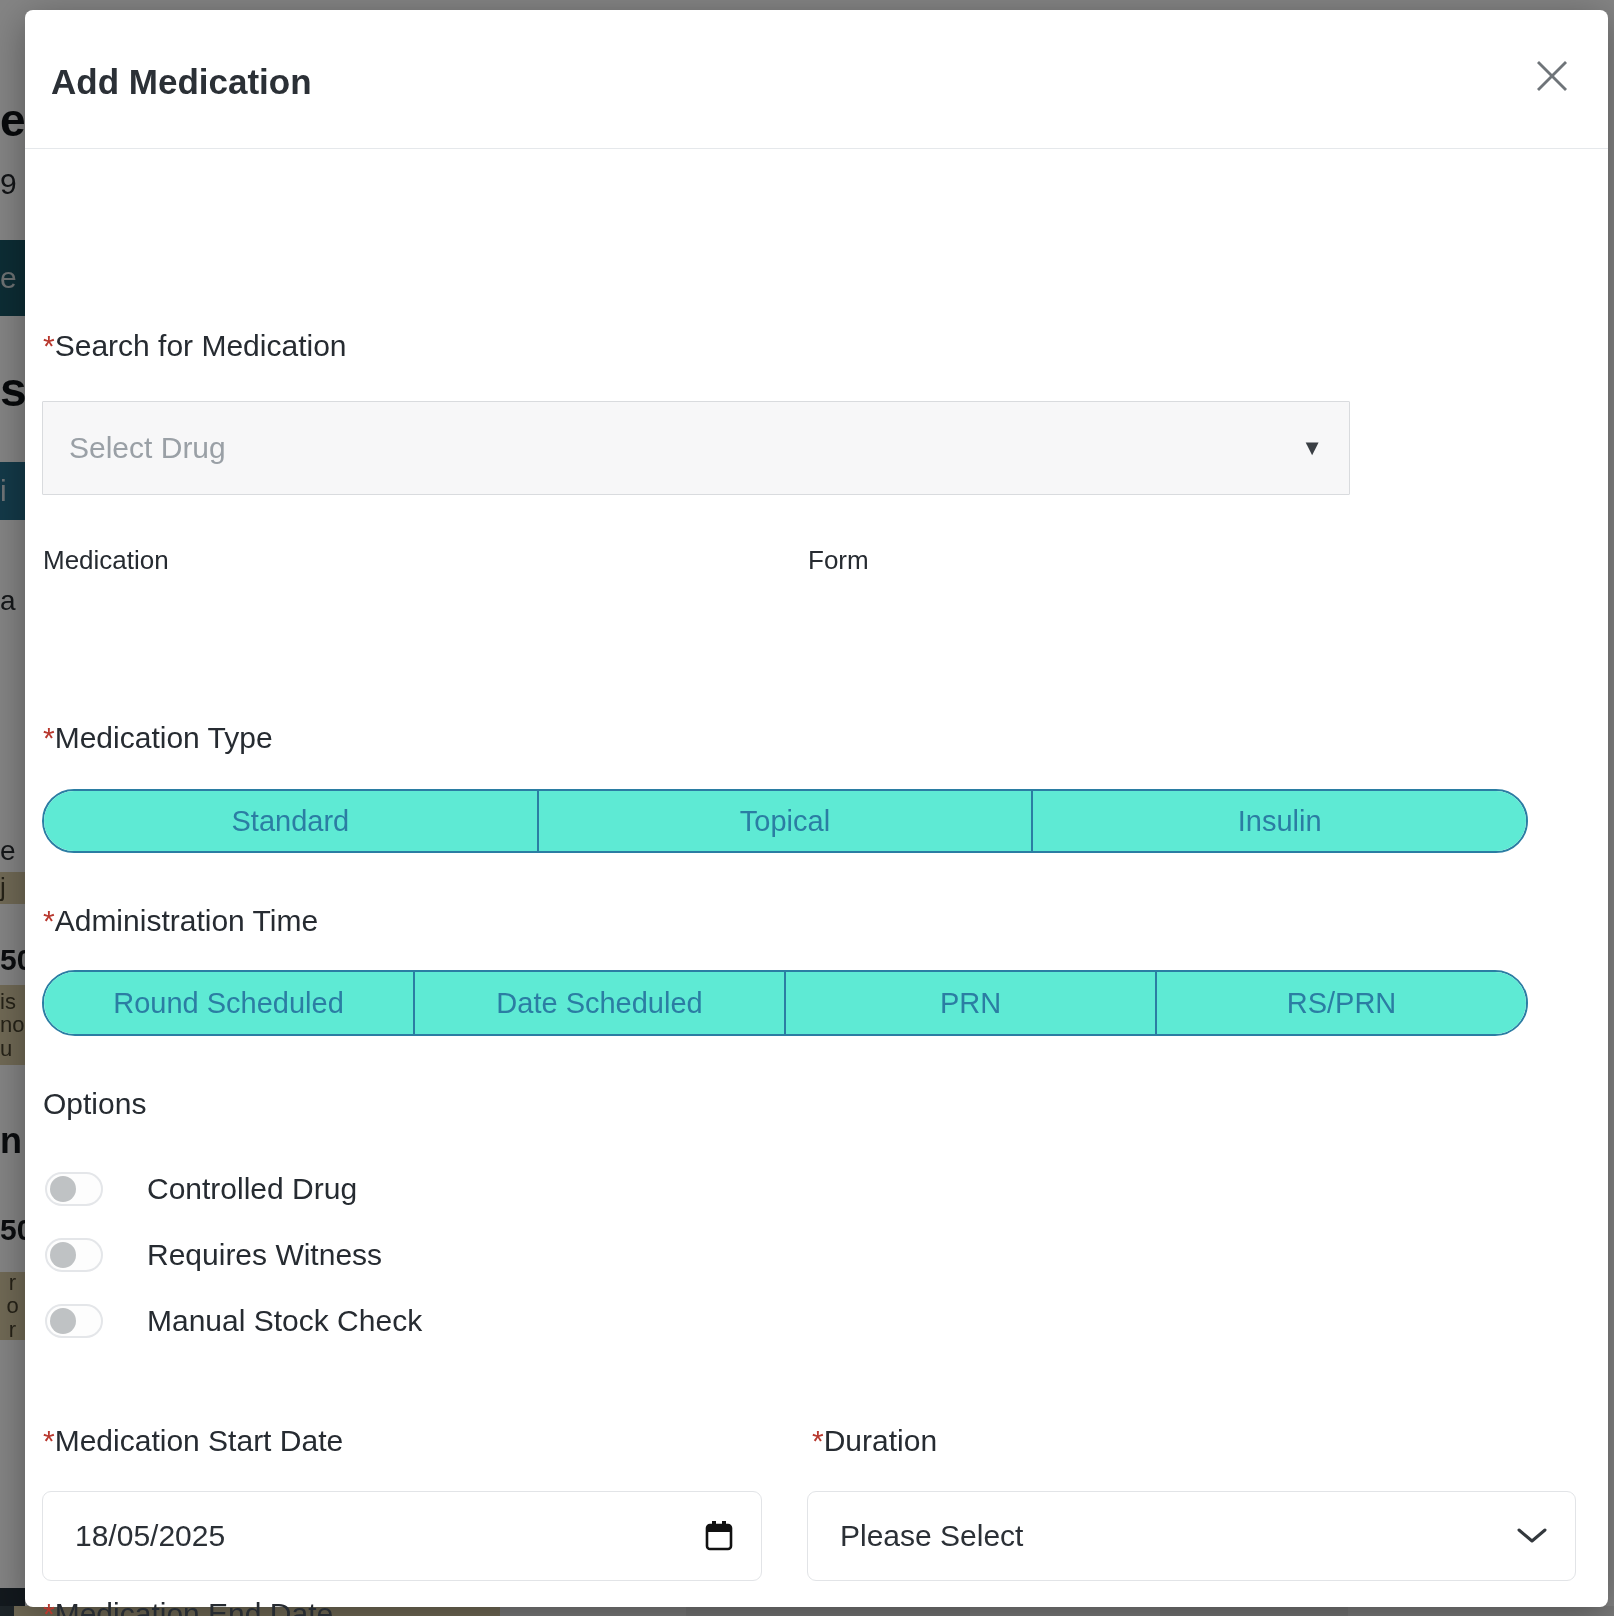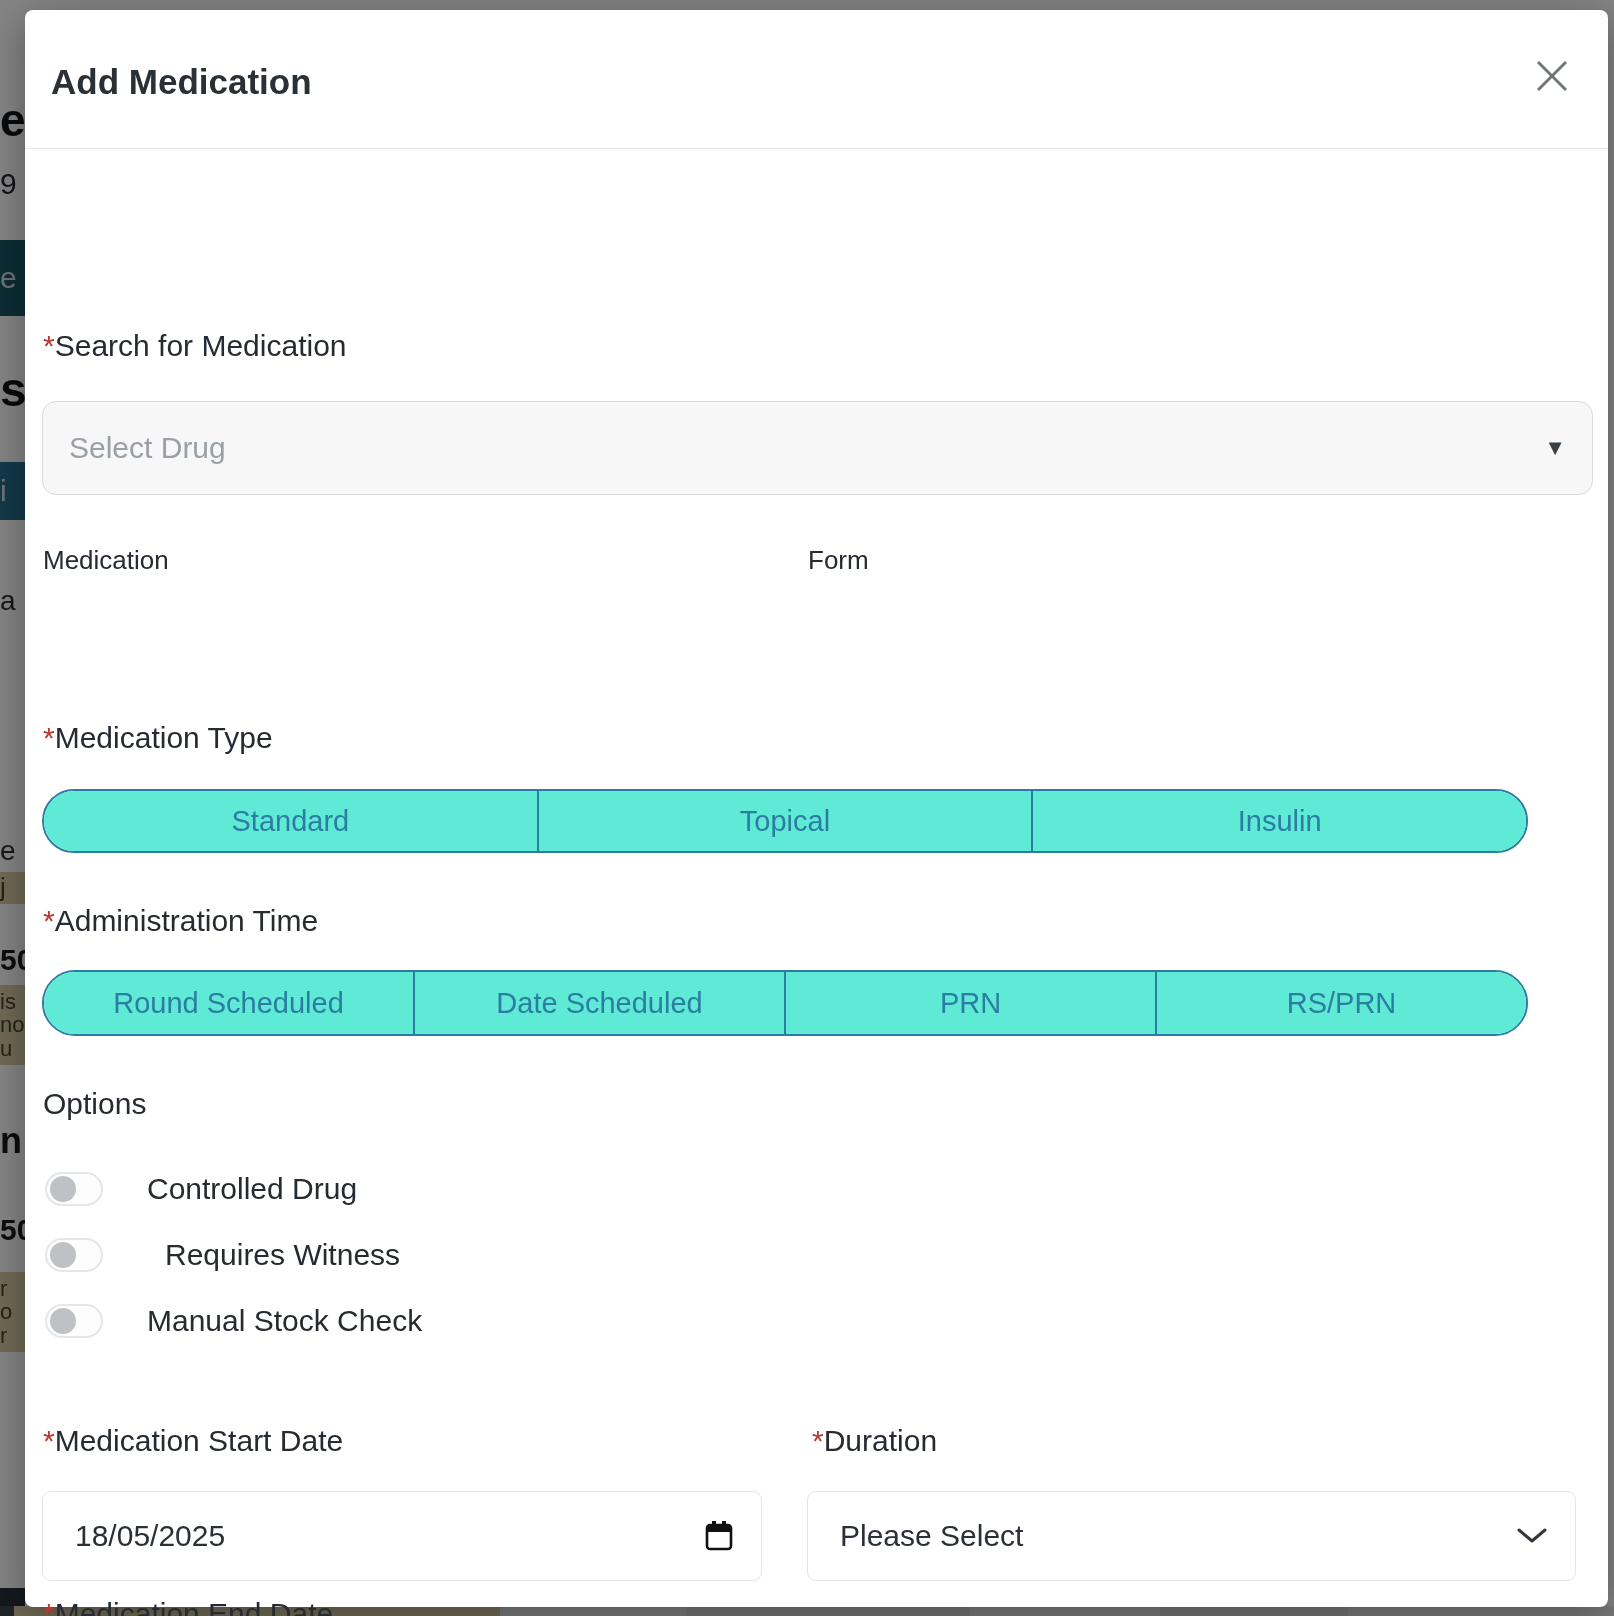--- a/index.html
+++ b/index.html
@@ -29,22 +29,22 @@
     position:absolute;right:32px;top:42px;width:48px;height:48px;border:none;background:none;
     cursor:pointer;padding:0;display:flex;align-items:center;justify-content:center;
   }
   .modal-body{position:relative;padding:0;}
   .lbl{
     position:absolute;left:18px;font-size:30px;color:#262b31;
   }
   .lbl .mark{color:#b8382e;}
   
   .drug-select{
-    position:absolute;left:17px;top:252px;width:1551px;height:94px;
-    background:#f7f7f8;border:1px solid #d9dbde;border-radius:14px;
+    position:absolute;left:17px;top:252px;width:1308px;height:94px;
+    background:#f7f7f8;border:1px solid #d9dbde;border-radius:1px;
     display:flex;align-items:center;cursor:pointer;box-sizing:border-box;
   }
   .drug-select .ph{margin-left:26px;font-size:30px;color:#9aa0a6;}
   .drug-select .caret{position:absolute;right:26px;top:50%;transform:translateY(-50%);
     font-size:22px;color:#3a3f44;}
   .col-label{position:absolute;font-size:26px;color:#262b31;}
   
   .seg{
     position:absolute;left:17px;width:1486px;display:flex;
     border:2px solid #2b7da3;border-radius:999px;overflow:hidden;background:#fff;
@@ -85,21 +85,21 @@
       <div class="frag" style="top: 240px; height: 76px; font-size: 30px; font-weight: 400; color: rgb(211, 220, 223); background: rgb(26, 86, 102);">e</div>
       <div class="frag" style="top: 362px; height: 56px; font-size: 48px; font-weight: 700; color: rgb(17, 21, 24);">s</div>
       <div class="frag" style="top: 462px; height: 58px; font-size: 30px; font-weight: 400; color: rgb(214, 225, 230); background: rgb(39, 112, 140);">i</div>
       <div class="frag" style="top: 584px; height: 34px; font-size: 28px; font-weight: 400; color: rgb(42, 46, 51);">a</div>
       <div class="frag" style="top: 834px; height: 34px; font-size: 28px; font-weight: 400; color: rgb(42, 46, 51);">e</div>
       <div class="frag" style="top: 872px; height: 32px; font-size: 26px; font-weight: 400; color: rgb(74, 67, 46); background: rgb(216, 203, 166);">j</div>
       <div class="frag" style="top: 942px; height: 36px; font-size: 30px; font-weight: 700; color: rgb(22, 25, 29);">50</div>
       <div class="frag" style="top: 985px; height: 80px; font-size: 22px; font-weight: 400; color: rgb(74, 67, 46); background: rgb(216, 203, 166);">is no u</div>
       <div class="frag" style="top: 1120px; height: 42px; font-size: 36px; font-weight: 700; color: rgb(22, 25, 29);">n</div>
       <div class="frag" style="top: 1212px; height: 36px; font-size: 30px; font-weight: 700; color: rgb(22, 25, 29);">50</div>
-      <div class="frag" style="top: 1272px; height: 80px; font-size: 22px; font-weight: 400; color: rgb(74, 67, 46); background: rgb(216, 203, 166);">r o r</div>
+      <div class="frag" style="top: 1272px; height: 68px; font-size: 22px; font-weight: 400; color: rgb(74, 67, 46); background: rgb(216, 203, 166); text-align: center;">r o r</div>
       <div class="frag" style="top: 1588px; height: 28px; font-size: 20px; font-weight: 400; color: rgb(255, 255, 255); background: rgb(37, 49, 58);"></div>
     </div>
   <div id="bg-bottom">
       <div class="bottom-seg" style="left: 0px; width: 14px; background: rgb(58, 71, 80);"></div>
       <div class="bottom-seg" style="left: 14px; width: 486px; background: rgb(217, 204, 166);"></div>
       <div class="bottom-seg" style="left: 500px; width: 186px; background: rgb(236, 236, 236);"></div>
       <div class="bottom-seg" style="left: 686px; width: 284px; background: rgb(224, 224, 224);"></div>
       <div class="bottom-seg" style="left: 970px; width: 190px; background: rgb(236, 236, 236);"></div>
       <div class="bottom-seg" style="left: 1160px; width: 188px; background: rgb(224, 224, 224);"></div>
       <div class="bottom-seg" style="left: 1348px; width: 266px; background: rgb(236, 236, 236);"></div>
@@ -152,21 +152,21 @@
       </div>
 
     <span class="lbl" style="top:938px;">Options</span>
     <div id="toggles">
         <div class="toggle-row" style="top: 1018px;">
           <button class="toggle" aria-checked="false">
             <span class="knob"></span>
           </button>
           <span class="toggle-label">Controlled Drug</span>
         </div>
-        <div class="toggle-row" style="top: 1084px; gap: 18px;">
+        <div class="toggle-row" style="top: 1084px;">
           <button class="toggle" aria-checked="false">
             <span class="knob"></span>
           </button>
           <span class="toggle-label">Requires Witness</span>
         </div>
         <div class="toggle-row" style="top: 1150px;">
           <button class="toggle" aria-checked="false">
             <span class="knob"></span>
           </button>
           <span class="toggle-label">Manual Stock Check</span>

